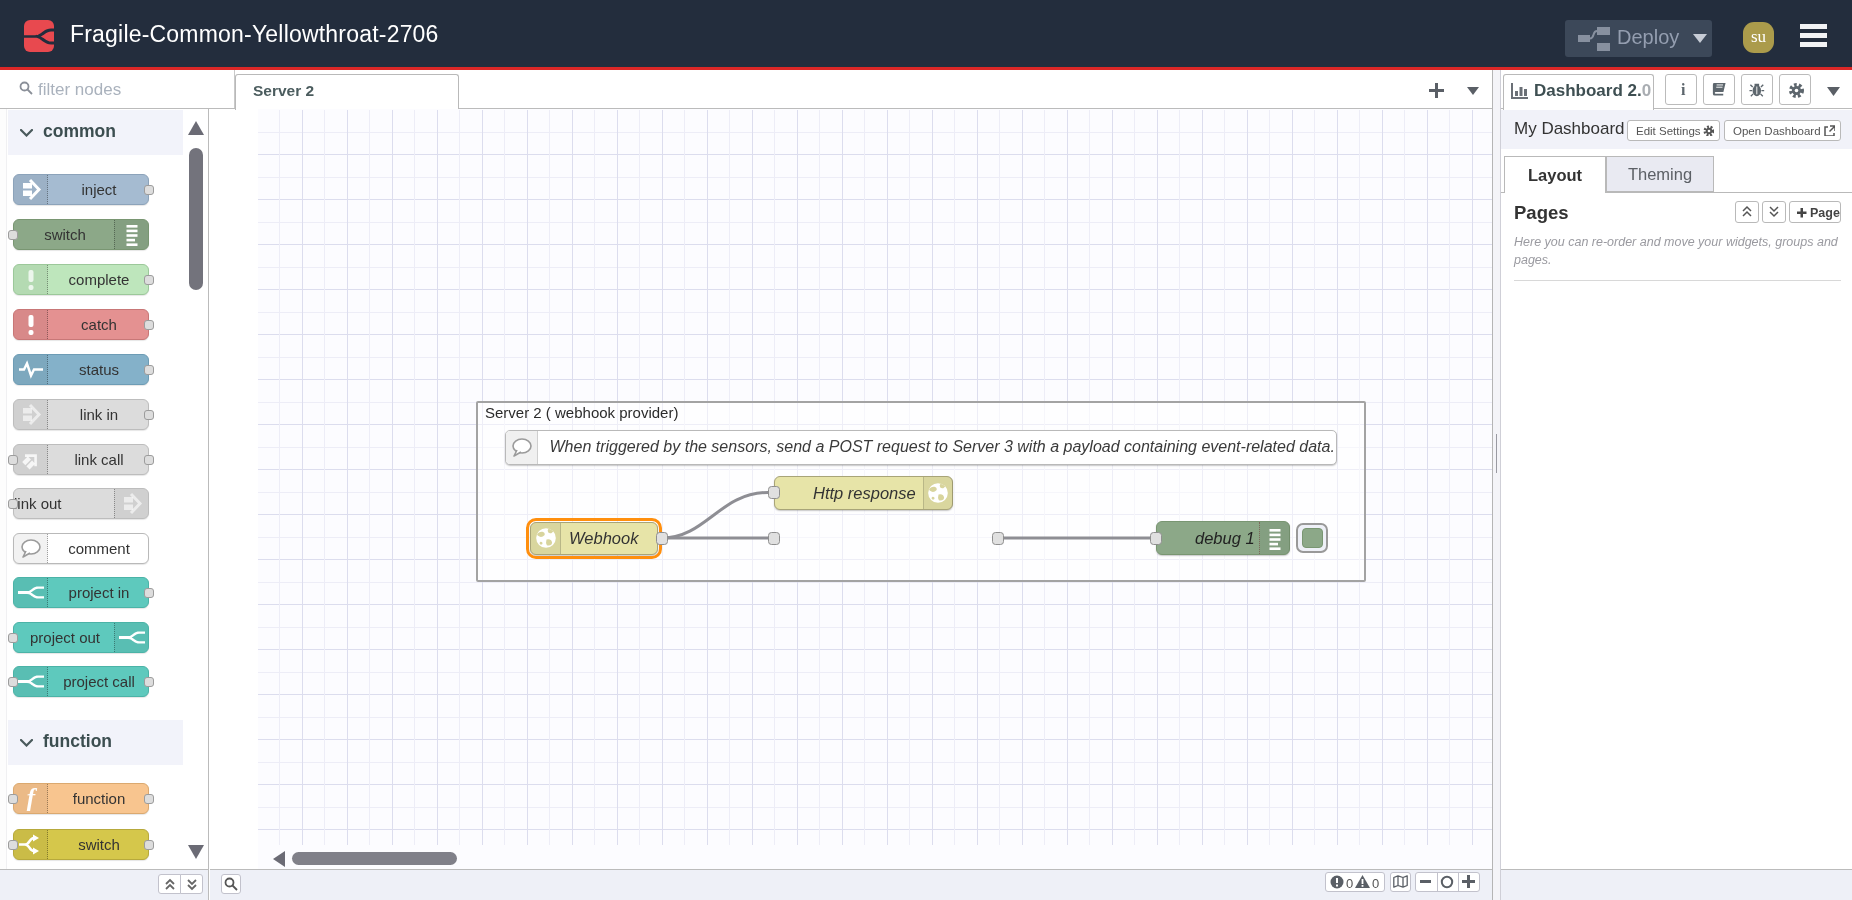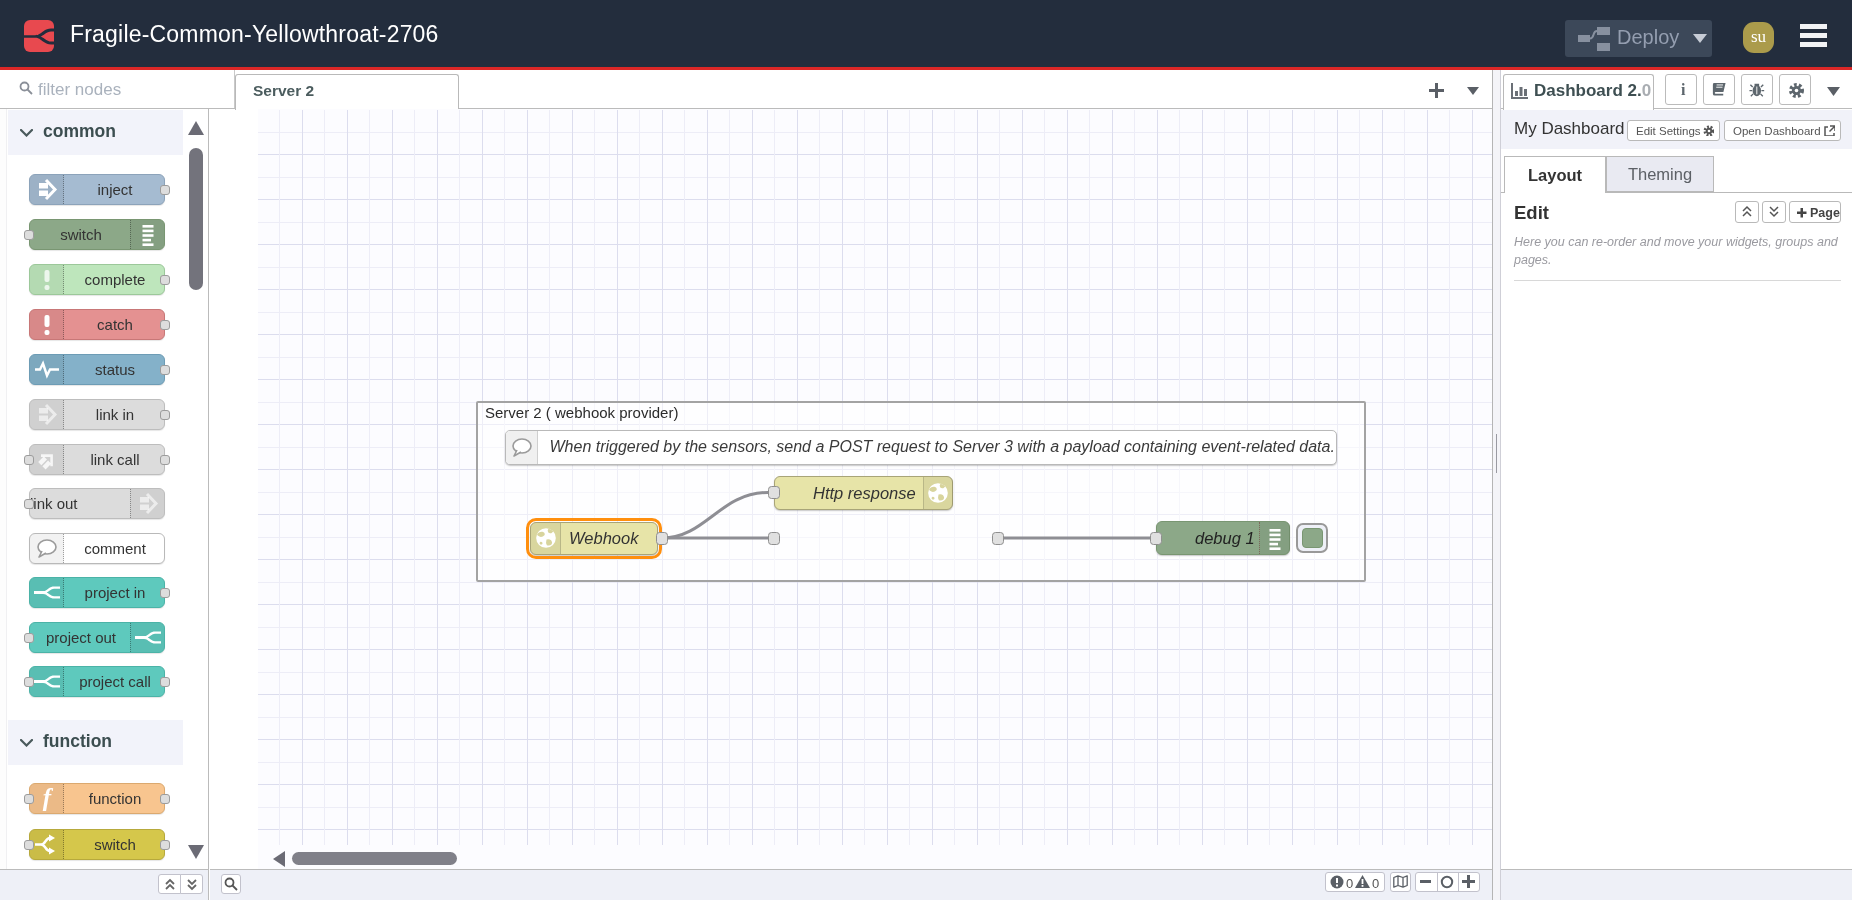--- a/index.html
+++ b/index.html
@@ -22,21 +22,21 @@
 #filtertxt { position:absolute; left:38px; top:80px; font-size:17px; color:#aab2bd; }
 #tbsep { position:absolute; left:234px; top:70px; width:1px; height:38px; background:#c9c9c9; }
 #tab1 { position:absolute; left:235px; top:74px; width:224px; height:36px; background:#fff;
   border:1px solid #b9b9b9; border-bottom:none; border-radius:3px 3px 0 0; }
 #tab1 span { position:absolute; left:17px; top:7px; font-size:15.5px; font-weight:bold; color:#4b5c5e; }
 
 #palette { position:absolute; left:0; top:109px; width:209px; height:760px; background:#fff; border-right:1px solid #bbb;}
 #palgutter { position:absolute; left:0; top:0; width:7px; height:760px; background:#fdfdfd; border-right:1px solid #f0f0f2;}
 .cat { position:absolute; left:8px; width:175px; height:45px; background:#f2f3fa; }
 .cat span { position:absolute; left:35px; top:11px; font-size:17.5px; font-weight:bold; color:#3c4e50; }
-.pnode { position:absolute; left:29px; width:136px; height:31px; border-radius:6px; border:1px solid rgba(0,0,0,0.22);
+.pnode { position:absolute; left:13px; width:136px; height:31px; border-radius:6px; border:1px solid rgba(0,0,0,0.22);
   font-size:15px; color:#333; box-shadow:0 1px 1px rgba(0,0,0,0.10); }
 .pnode .lbl { position:absolute; top:6px; width:100%; }
 .picon { position:absolute; top:0; width:34px; height:29px; background:rgba(0,0,0,0.05); }
 .picon.l { left:0; border-right:1px dotted rgba(0,0,0,0.35); border-radius:5px 0 0 5px; }
 .picon.r { right:0; border-left:1px dotted rgba(0,0,0,0.35); border-radius:0 5px 5px 0; }
 .pport { position:absolute; width:10px; height:10px; top:9.5px; background:#ddd; border:1.5px solid #9c9c9c; border-radius:3px; }
 .pport.l { left:-6px; } .pport.r { right:-6px; }
 
 #canvas { position:absolute; left:210px; top:109px; width:1282px; height:760px; background:#fcfcff;margin-left:48px; }
 #grid { position:absolute; left:0px; top:1px; width:1258px; height:735px;
@@ -463,21 +463,21 @@
 <div class="mbtn" style="left:223px;width:117px;">
         <span style="position:absolute;left:8px;top:3.5px;font-size:11.5px;color:#555;">Open Dashboard</span>
       </div>
 <svg class="abs" style="left:323px;top:55px;" width="11" height="11" viewBox="0 0 11 11">
         <path d="M4 2 L1 2 L1 11 L10 11 L10 8" stroke="#555" stroke-width="1.5" fill="none"></path>
         <path d="M6 1 L11 1 L11 6 M11 1 L5.5 6.5" stroke="#555" stroke-width="1.5" fill="none"></path>
       </svg>
 <div id="tabline"></div>
 <div id="ltab">Layout</div>
 <div id="ttab">Theming</div>
-<div id="pages">Edit</div>
+<div id="pages">Pages</div>
 <div class="pgbtn" style="left:234px;width:24px;"></div>
 <div class="pgbtn" style="left:261px;width:24px;"></div>
 <div class="pgbtn" style="left:288px;width:52px;"></div>
 <svg class="abs" style="left:240px;top:135px;" width="12" height="13" viewBox="0 0 12 13">
         <path d="M2 6 L6 2 L10 6 M2 11 L6 7 L10 11" stroke="#555" stroke-width="1.5" fill="none"></path>
       </svg>
 <svg class="abs" style="left:267px;top:135px;" width="12" height="13" viewBox="0 0 12 13">
         <path d="M2 2 L6 6 L10 2 M2 7 L6 11 L10 7" stroke="#555" stroke-width="1.5" fill="none"></path>
       </svg>
 <svg class="abs" style="left:296px;top:138px;" width="11" height="11" viewBox="0 0 11 11">

